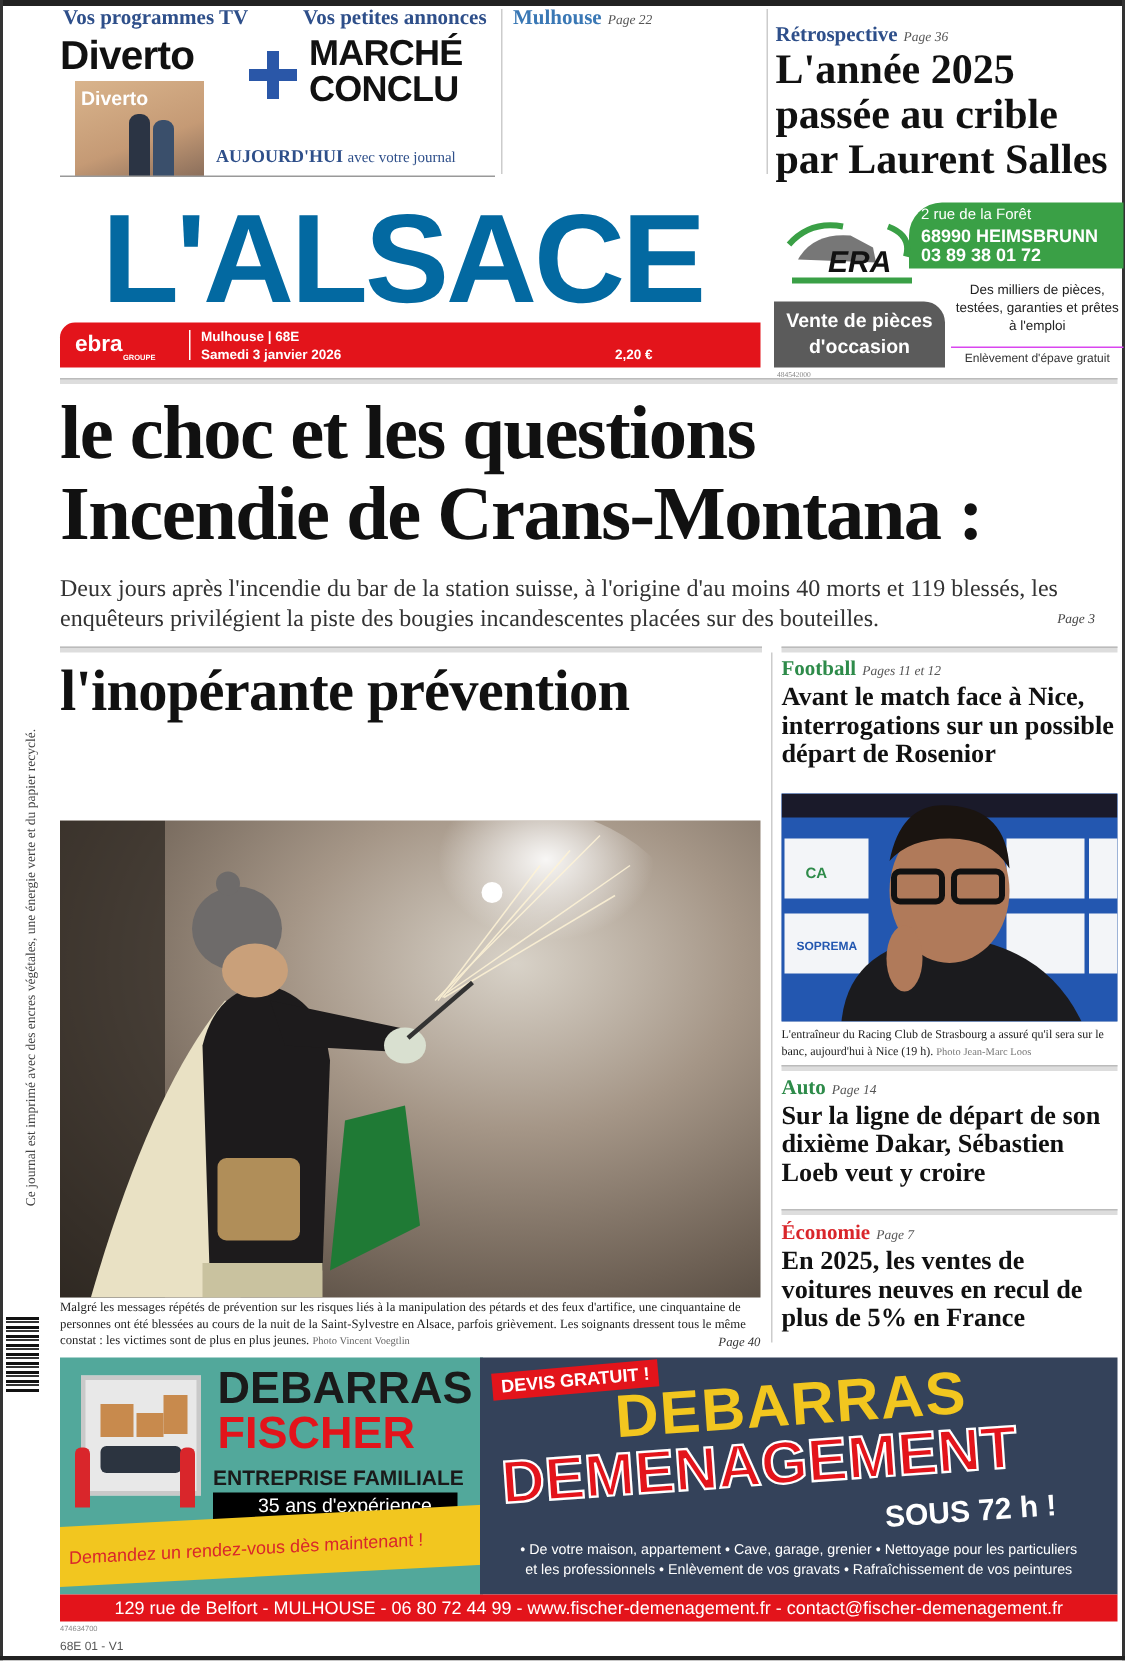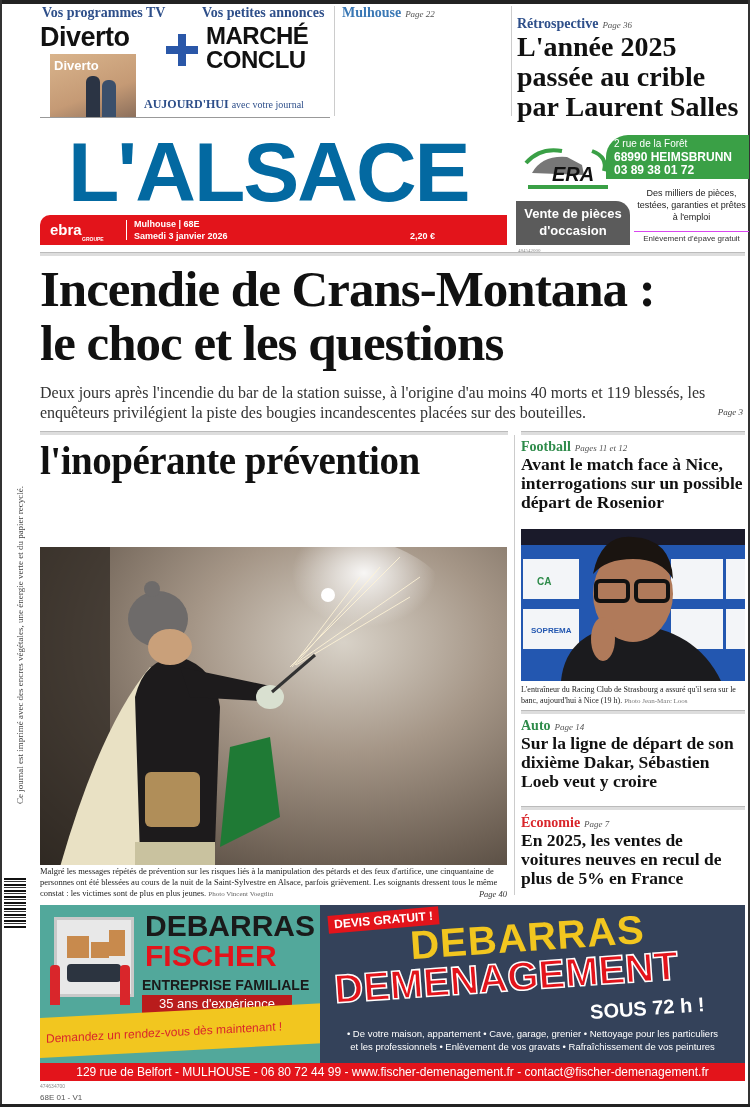--- a/index.html
+++ b/index.html
@@ -48,21 +48,21 @@
   .era .logo-era{position:absolute;left:6px;top:8px;width:90px;height:50px;}
   .era .grey{position:absolute;left:0;top:66px;width:114px;height:44px;background:#5b5b5b;border-radius:0 14px 0 0;color:#fff;font-family:"Liberation Sans",sans-serif;font-weight:bold;font-size:13px;text-align:center;line-height:17px;padding-top:4px;box-sizing:border-box;}
   .era .txt{position:absolute;left:118px;top:52px;width:115px;text-align:center;font-family:"Liberation Sans",sans-serif;font-size:9px;line-height:12px;color:#222;}
   .era .enl{position:absolute;left:118px;top:96px;width:115px;text-align:center;font-family:"Liberation Sans",sans-serif;font-size:8px;color:#333;border-top:1px solid #d946ef;padding-top:2px;}
   .era .ref{position:absolute;left:2px;top:113px;font-size:5px;color:#888;}
 
   .rule{height:3px;background:#ddd;border-top:1px solid #bbb;}
 
   .main-h{left:40px;top:262px;width:710px;font-weight:bold;font-size:51px;line-height:54px;letter-spacing:-1px;color:#111;}
   .lede{left:40px;top:383px;width:705px;font-size:16px;line-height:20px;color:#333;}
-  .lede .pg{position:absolute;right:2px;bottom:1px;font-style:italic;font-size:9px;color:#444;text-align:center;}
+  .lede .pg{position:absolute;right:15px;bottom:1px;font-style:italic;font-size:9px;color:#444;text-align:center;}
 
   .sec-h{left:40px;top:440px;width:470px;font-weight:bold;font-size:39px;line-height:42px;color:#111;letter-spacing:-0.5px;}
   .photo{left:40px;top:547px;width:467px;height:318px;overflow:hidden;background:radial-gradient(ellipse at 65% 30%,#d8d2c8 0%,#a59687 35%,#6d6054 70%,#3b332b 100%);}
   .caption{left:40px;top:866px;width:467px;font-size:8.5px;line-height:11px;color:#222;}
   .caption .pg{position:absolute;right:0;bottom:0;font-style:italic;color:#333;}
   .caption .cr{font-size:7px;color:#666;}
 
   .side{left:521px;width:225px;}
   .side .kicker{font-weight:bold;font-size:14px;}
   .side .pg{font-style:italic;font-size:9px;color:#555;font-weight:normal;}
@@ -70,21 +70,21 @@
   .coach{left:521px;top:529px;width:224px;height:152px;overflow:hidden;background:#1e4fa3;}
   .coach-cap{left:521px;top:684px;width:225px;font-size:8px;line-height:11px;color:#222;}
   .coach-cap .cr{font-size:7px;color:#777;}
 
   
   .ad-left{left:40px;top:905px;width:282px;height:120px;background:#52a89b;}
   .ad-right{left:320px;top:905px;width:425px;height:158px;background:#34425a;}
   .ad-left .t1{position:absolute;left:105px;top:6px;font-family:"Liberation Sans",sans-serif;font-weight:bold;font-size:30px;color:#1a1a1a;line-height:30px;}
   .ad-left .t2{position:absolute;left:105px;top:36px;font-family:"Liberation Sans",sans-serif;font-weight:bold;font-size:30px;color:#e3141b;line-height:30px;}
   .ad-left .t3{position:absolute;left:102px;top:72px;font-family:"Liberation Sans",sans-serif;font-weight:bold;font-size:14px;color:#1a1a1a;}
-  .ad-left .t4{position:absolute;left:102px;top:90px;width:150px;height:18px;background:#b91c1c;color:#fff;font-family:"Liberation Sans",sans-serif;font-size:13px;text-align:center;line-height:18px;}
+  .ad-left .t4{position:absolute;left:102px;top:90px;width:150px;height:18px;background:#000000;color:#fff;font-family:"Liberation Sans",sans-serif;font-size:13px;text-align:center;line-height:18px;padding-left:13px;}
   .truck{position:absolute;left:14px;top:12px;width:74px;height:74px;background:#e8e8e8;border:3px solid #c9c9c9;}
   .truck .box{position:absolute;background:#c88a4d;}
   .truck .sofa{position:absolute;left:10px;top:44px;width:54px;height:18px;background:#2c3440;border-radius:4px;}
   .mover{position:absolute;width:10px;height:40px;background:#d9262b;top:60px;border-radius:4px 4px 0 0;}
   .yellow-band{left:40px;top:1018px;width:282px;height:40px;background:#f2c61f;transform:skewY(-3deg);transform-origin:left top;overflow:hidden;}
   .yellow-band span{position:absolute;left:6px;top:14px;font-family:"Liberation Sans",sans-serif;font-size:12px;color:#d9262b;}
   .teal-under{left:40px;top:1025px;width:282px;height:38px;background:#52a89b;}
 
   .devis{position:absolute;left:8px;top:6px;background:#e3141b;color:#fff;font-family:"Liberation Sans",sans-serif;font-weight:bold;font-size:12px;padding:2px 6px;transform:rotate(-5deg);}
   .deb{position:absolute;left:90px;top:10px;font-family:"Liberation Sans",sans-serif;font-weight:bold;font-size:40px;color:#f2c61f;transform:rotate(-4deg);letter-spacing:1px;}
@@ -166,22 +166,22 @@
   </svg>
   <div class="grey">Vente de pièces d'occasion</div>
   <div class="txt">Des milliers de pièces, testées, garanties et prêtes à l'emploi</div>
   <div class="enl">Enlèvement d'épave gratuit</div>
   <div class="ref">484542000</div>
 </div>
 
 <div class="abs rule" style="left:40px;top:252px;width:705px"></div>
 
 <div class="abs main-h">
+  <div>le choc et les questions</div>
   <div>Incendie de Crans-Montana :</div>
-  <div>le choc et les questions</div>
 </div>
 <div class="abs lede">
   <span>Deux jours après l'incendie du bar de la station suisse, à l'origine d'au moins 40 morts et 119 blessés, les enquêteurs privilégient la piste des bougies incandescentes placées sur des bouteilles.</span>
   <span class="pg">Page 3</span>
 </div>
 
 <div class="abs rule" style="left:40px;top:431px;width:468px"></div>
 <div class="abs rule" style="left:521px;top:431px;width:224px"></div>
 <div class="abs vsep" style="left:514px;top:435px;height:460px"></div>
 

